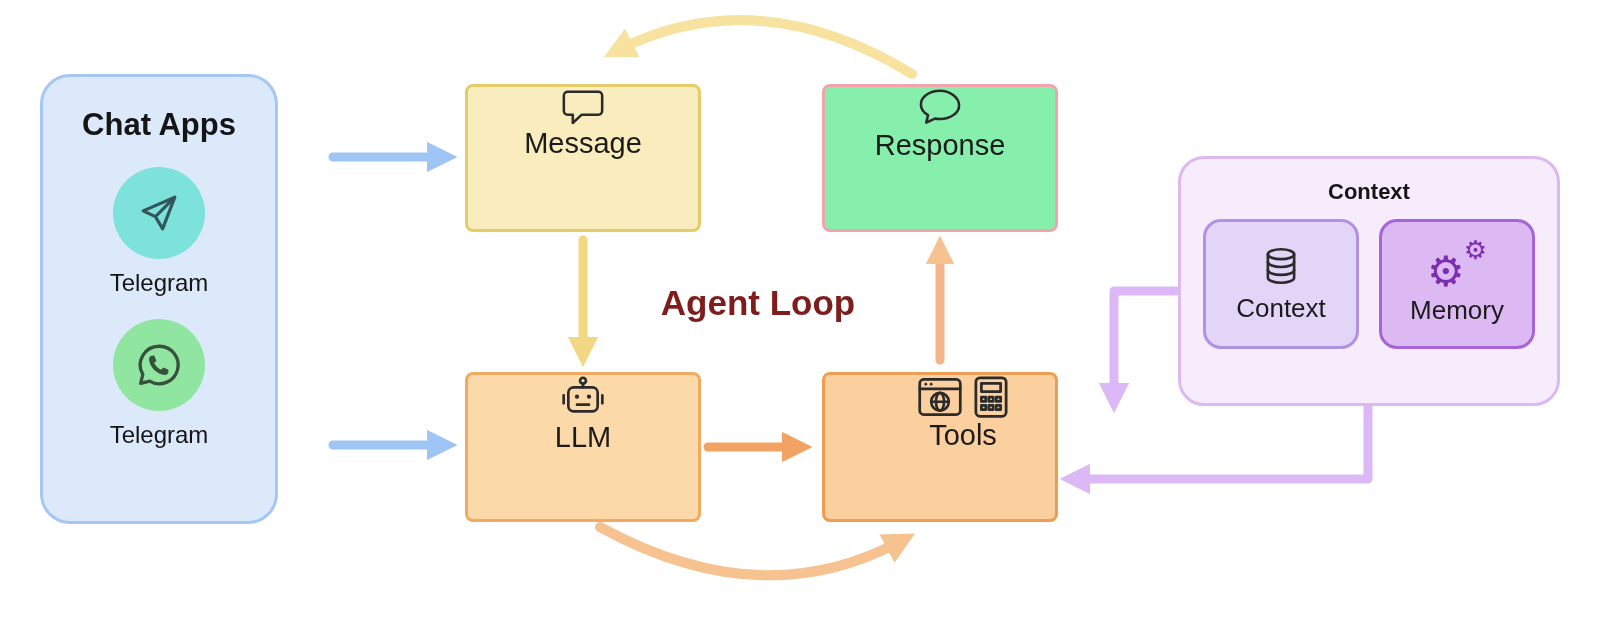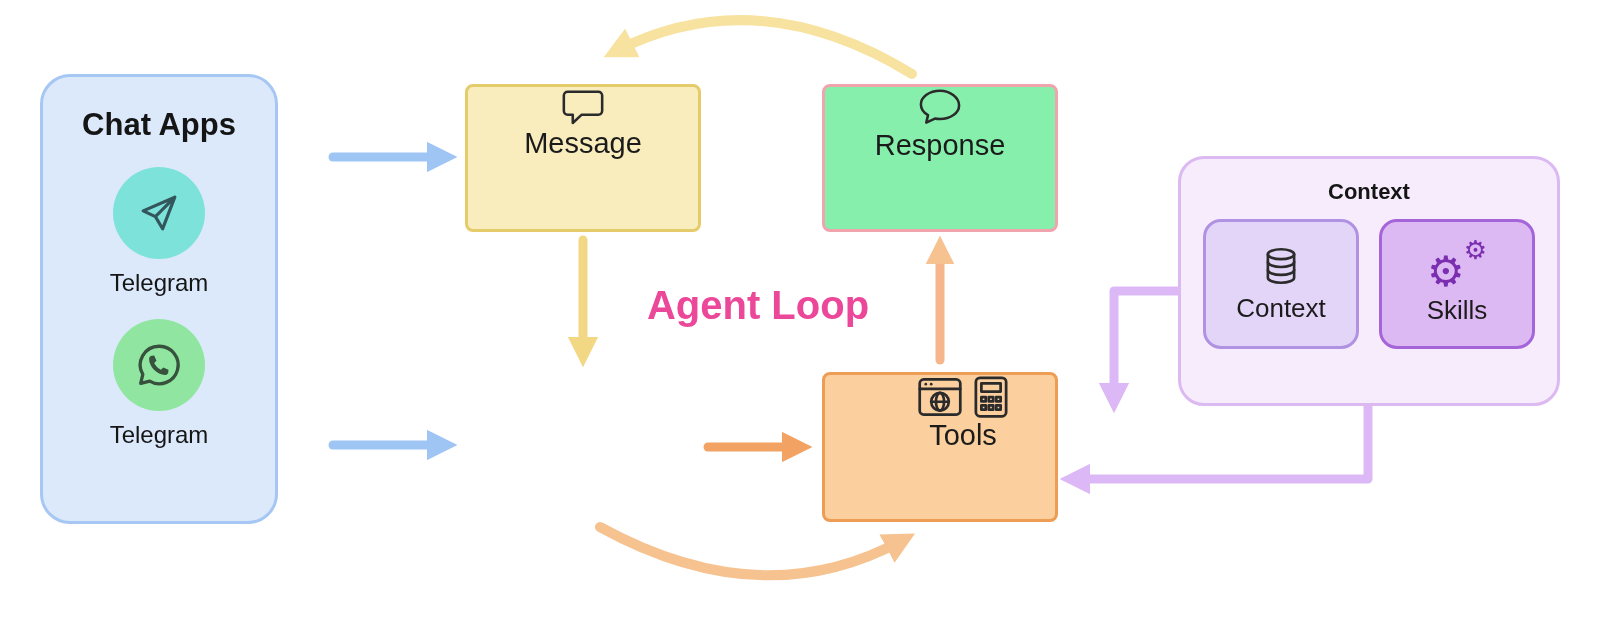--- a/index.html
+++ b/index.html
@@ -12,21 +12,21 @@
   .badge.telegram{background:#7de2da;margin-top:24px;}
   .badge.whatsapp{background:#90e6a0;margin-top:22px;}
   .app-label{margin-top:10px;font-size:24px;color:#151515;}
   .node{border-radius:8px;gap:0;}
   .node .label{font-size:29px;color:#1b1b1b;}
   .message{left:465px;top:84px;width:236px;height:148px;background:#f9edbe;border:3px solid #e4cc6a;}
   .response{left:822px;top:84px;width:236px;height:148px;background:#86efac;border:3px solid #f1a3ae;}
   .llm{left:465px;top:372px;width:236px;height:150px;background:#fcd9a9;border:3px solid #f0ab61;}
   .tools{left:822px;top:372px;width:236px;height:150px;background:#fbcf9e;border:3px solid #ee9d55;padding-left:46px;}
   .icon-row{display:flex;align-items:center;gap:10px;}
-  .agent-loop{position:absolute;left:608px;top:283px;width:300px;text-align:center;font-size:40px;font-weight:600;color:#ec4899;z-index:2;}
+  .agent-loop{position:absolute;left:608px;top:283px;width:300px;text-align:center;font-size:35px;font-weight:600;color:#7f1d1d;z-index:2;}
   .context{left:1178px;top:156px;width:382px;height:250px;background:#f6ecfc;border:3px solid #dcb9f1;border-radius:26px;}
   .context .title{margin-top:20px;font-size:22px;font-weight:700;color:#151515;}
   .context-row{display:flex;gap:20px;margin-top:14px;}
   .sub{width:156px;height:130px;border-radius:18px;display:flex;flex-direction:column;align-items:center;justify-content:center;gap:6px;box-sizing:border-box;}
   .memory{background:#e3d5f8;border:3px solid #b192e2;}
   .skills{background:#ddb9f3;border:3px solid #a564d8;}
   .sub .label{font-size:26px;color:#1b1b1b;}
   .gears{position:relative;width:60px;height:46px;color:#7b2fb0;}
   .gears .g-big{position:absolute;left:0;bottom:-4px;font-size:42px;line-height:1;font-family:"DejaVu Sans",sans-serif;}
   .gears .g-small{position:absolute;right:0;top:-6px;font-size:26px;line-height:1;font-family:"DejaVu Sans",sans-serif;}
@@ -99,20 +99,35 @@
     <span class="icon">
       <svg width="46" height="42" viewBox="0 0 36 33" fill="none" stroke="#2b2b2b" stroke-width="2" stroke-linejoin="round" stroke-linecap="round">
         <path d="M18 3C9.7 3 3 7.8 3 13.7c0 3.4 2.2 6.4 5.6 8.4L7.2 28l6.8-3.2c1.3.3 2.6.4 4 .4 8.3 0 15-4.8 15-10.7S26.3 3 18 3z"></path>
       </svg>
     </span>
     <div class="label">Response</div>
   </div>
 
   <div class="agent-loop">Agent Loop</div>
 
+  <div class="box node llm">
+    <span class="icon">
+      <svg width="48" height="46" viewBox="0 0 36 34" fill="none" stroke="#2b2b2b" stroke-width="2" stroke-linejoin="round" stroke-linecap="round">
+        <circle cx="18" cy="4" r="2.2"></circle>
+        <line x1="18" y1="6.2" x2="18" y2="9"></line>
+        <rect x="7" y="9" width="22" height="18" rx="4"></rect>
+        <line x1="3.5" y1="15" x2="3.5" y2="21"></line>
+        <line x1="32.5" y1="15" x2="32.5" y2="21"></line>
+        <circle cx="13.5" cy="16" r="1.6" fill="#2b2b2b" stroke="none"></circle>
+        <circle cx="22.5" cy="16" r="1.6" fill="#2b2b2b" stroke="none"></circle>
+        <line x1="13.5" y1="22" x2="22.5" y2="22"></line>
+      </svg>
+    </span>
+    <div class="label">LLM</div>
+  </div>
 
   <div class="box node tools">
     <div class="icon-row">
       <span class="icon">
         <svg width="46" height="44" viewBox="0 0 34 32" fill="none" stroke="#2b2b2b" stroke-width="2" stroke-linejoin="round" stroke-linecap="round">
           <rect x="2" y="3" width="30" height="26" rx="3"></rect>
           <line x1="2" y1="10" x2="32" y2="10"></line>
           <circle cx="6.5" cy="6.5" r="1" fill="#2b2b2b" stroke="none"></circle>
           <circle cx="10.5" cy="6.5" r="1" fill="#2b2b2b" stroke="none"></circle>
           <circle cx="17" cy="19.5" r="6.5"></circle>
@@ -148,18 +163,18 @@
             <path d="M6 19v6c0 2.1 4.5 3.8 10 3.8S26 27.1 26 25v-6"></path>
           </svg>
         </span>
         <div class="label">Context</div>
       </div>
       <div class="sub skills">
         <span class="gears">
           <span class="g-big">⚙</span>
           <span class="g-small">⚙</span>
         </span>
-        <div class="label">Skills</div>
+        <div class="label">Memory</div>
       </div>
     </div>
   </div>
 
 </div>
 
 </body></html>

